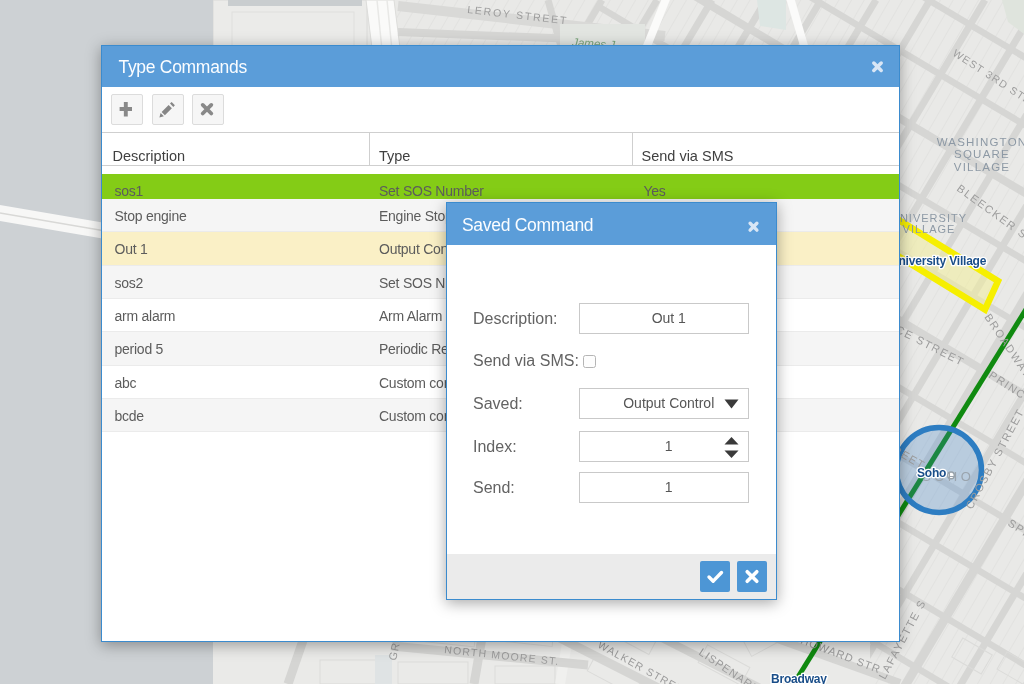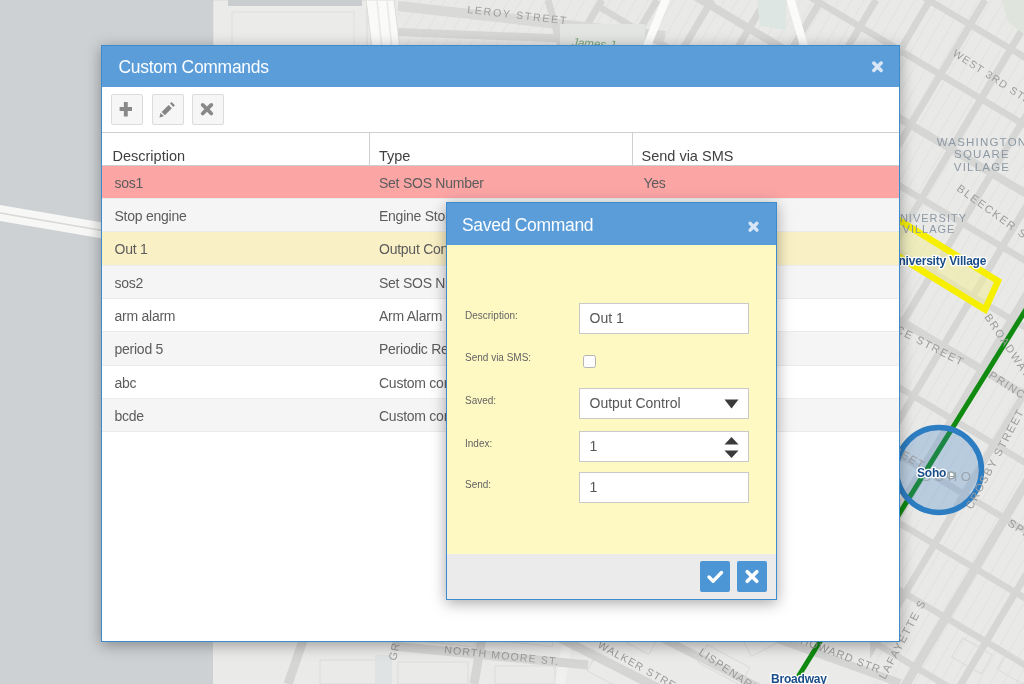--- a/index.html
+++ b/index.html
@@ -19,26 +19,26 @@
   #big .title { left:17px; top:11px; }
   .tbtn { position:absolute; top:48px; width:31.5px; height:31px; background:#f6f6f6; border:1px solid #dcdcdc; border-radius:2px; }
   #grid { position:absolute; left:0; top:86px; right:0; }
   .ghead { position:absolute; left:0; right:0; top:0; height:33.7px; border-top:1px solid #cfcfcf; border-bottom:1px solid #cfcfcf; }
   .ghead .sep { position:absolute; top:0; bottom:0; width:1px; background:#cfcfcf; }
   .hcell { position:absolute; top:7px; font-size:14.5px; color:#404040;margin-top:8px; }
   .grow { position:absolute; left:0; right:0; height:33.35px; border-bottom:1px solid #ebebeb; }
   .gcell { position:absolute; top:9px; font-size:14px; color:#5c5c5c; white-space:nowrap; letter-spacing:-0.25px; }
 
   
-  #small { left:446px; top:202px; width:331px; height:398px; background:#fef9c3; }
+  #small { left:446px; top:202px; width:331px; height:398px; background:#ffffff;text-align:center; }
   #small .titlebar { height:41.5px; }
   #small .title { left:15px; top:11.5px; }
   #fs { position:absolute; left:11.5px; top:64.5px; width:306px; height:266.5px; border:1px solid #cbcbcb; }
   #fs legend { margin-left:12.5px; padding:0 6px; font-size:16px; color:#878787; }
-  .flabel { position:absolute; left:18px; font-size:10px; color:#636363; }
+  .flabel { position:absolute; left:26px; font-size:16px; color:#636363; }
   .finput { position:absolute; left:132px; width:170px; height:31px; background:#fff; border:1px solid #c9c9c9; font-size:14px; color:#565656; padding-top:6px; padding-left:9.5px; }
   #footer { position:absolute; left:0; right:0; bottom:0; height:45.5px; background:#ebebeb; }
   .fbtn { position:absolute; top:7px; width:30px; height:31.5px; background:#4d96d5; border-radius:2px; }
 </style>
 </head>
 <body>
 <div id="stage">
   <svg id="map" width="1024" height="684" viewBox="0 0 1024 684">
     <defs>
       <pattern id="bld" width="11" height="600" patternUnits="userSpaceOnUse" patternTransform="rotate(30)">
@@ -173,21 +173,21 @@
       <g font-size="12.5" font-weight="bold" fill="#1a4e89" stroke="#ffffff" stroke-width="2.6" paint-order="stroke" stroke-linejoin="round">
         <text x="890" y="265" font-size="12" letter-spacing="-0.2">University Village</text>
         <text x="917" y="477" font-size="12" letter-spacing="-0.2">Soho</text>
         <text x="771" y="683" font-size="12" letter-spacing="-0.2">Broadway</text>
       </g>
     </g>
   </svg>
 
   <div class="dlg" id="big">
     <div class="titlebar">
-        <div class="title">Custom Commands</div>
+        <div class="title">Type Commands</div>
       <svg class="closex" style="right:15px;top:14px" width="13" height="13" viewBox="0 0 13 13">
           <path d="M2.8 3 L10.2 10.4 M10.2 3 L2.8 10.4" stroke="#d9e6f5" stroke-width="3.5" stroke-linecap="round"></path>
         </svg>
     </div>
     <div class="tbtn" style="left:9.5px">
       <svg width="29" height="29" viewBox="0 0 29 29">
           <path d="M7.6 14 H20 M13.8 7 V21.4" stroke="#898989" stroke-width="3.9"></path>
         </svg>
     </div>
     <div class="tbtn" style="left:50.5px">
@@ -204,21 +204,21 @@
     </div>
     <div id="grid">
       <div class="ghead">
         <div class="sep" style="left:267.5px"></div>
         <div class="sep" style="left:530.5px"></div>
         <div class="hcell" style="left:11px">Description</div>
         <div class="hcell" style="left:277.5px">Type</div>
         <div class="hcell" style="left:540px">Send via SMS</div>
       </div>
       <div id="rows" style="position:absolute;left:0;right:0;top:33.7px">
-        <div class="grow" style="top:0.0px;background:#fca5a5">
+        <div class="grow" style="top:8px;background:#84cc16">
             <div class="gcell" style="left:13px">sos1</div>
             <div class="gcell" style="left:277.5px">Set SOS Number</div>
             <div class="gcell" style="left:542px">Yes</div>
           </div>
         <div class="grow" style="top:33.35px;background:#f5f5f5">
             <div class="gcell" style="left:13px">Stop engine</div>
             <div class="gcell" style="left:277.5px">Engine Stop</div>
             <div class="gcell" style="left:542px">No</div>
           </div>
         <div class="grow" style="top:66.7px;background:#faf0c6">

